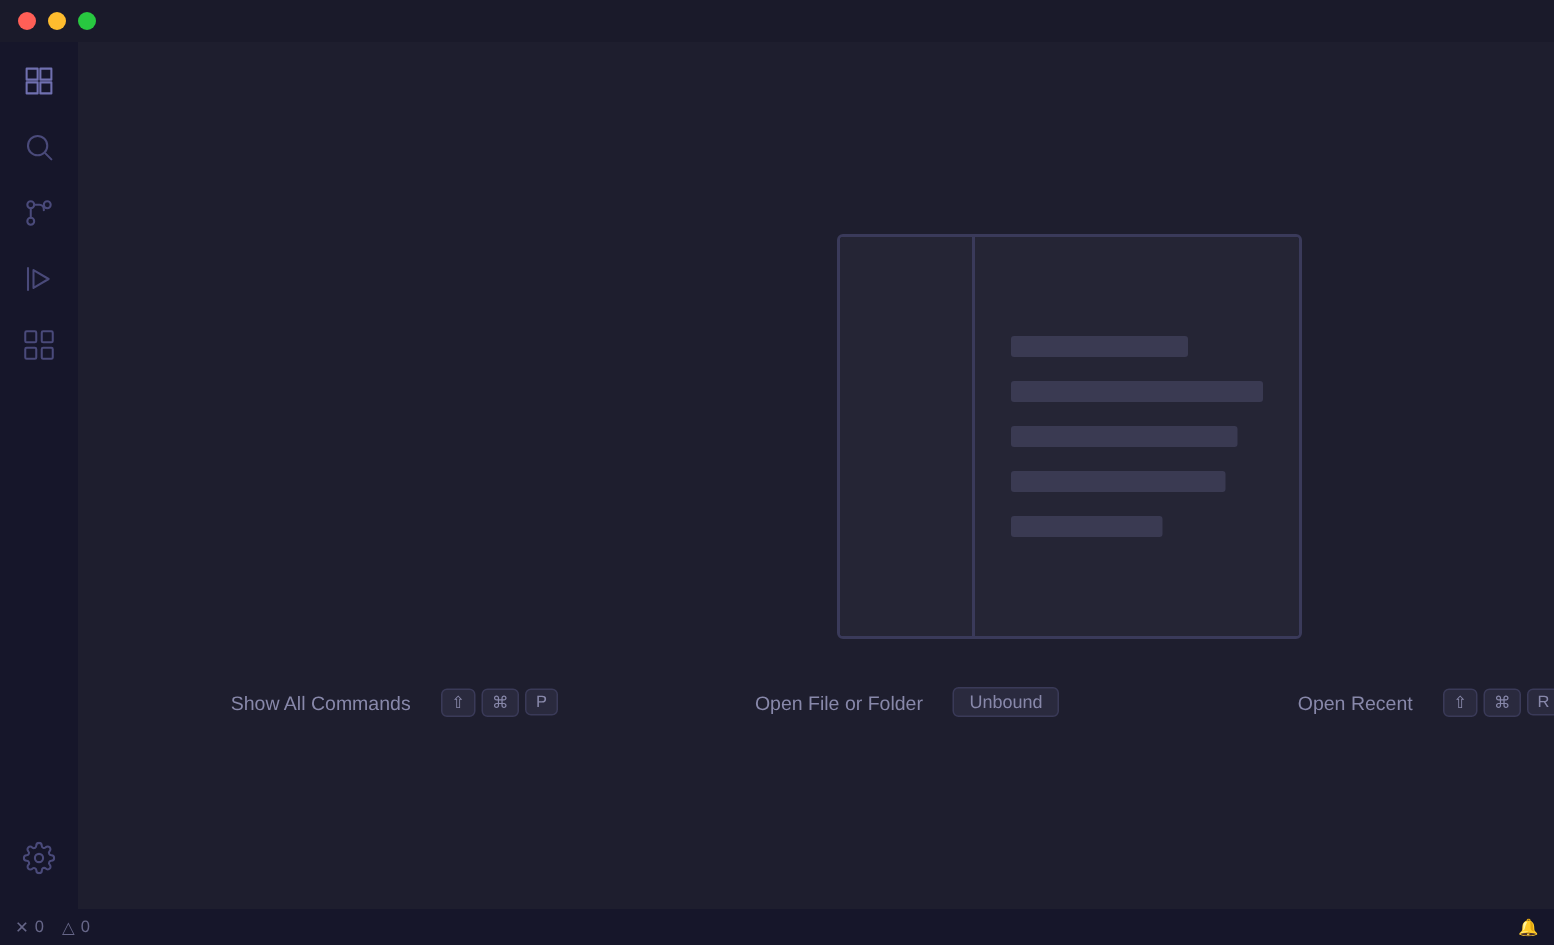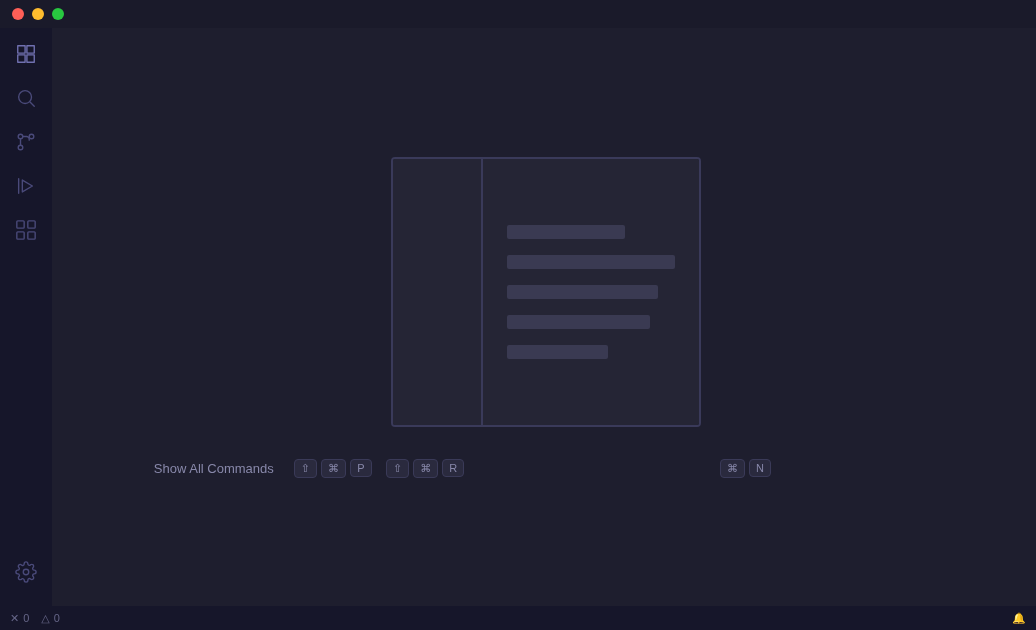--- a/index.html
+++ b/index.html
@@ -320,22 +320,29 @@
 
       <div class="shortcut-row">
         <span class="shortcut-label">Show All Commands</span>
         <div class="shortcut-keys">
           <span class="key-badge">⇧</span>
           <span class="key-badge">⌘</span>
           <span class="key-badge">P</span>
         </div>
       </div>
 
-
       <div class="shortcut-row">
+        <span class="shortcut-label">Open File or Folder</span>
+        <div class="shortcut-keys">
+          <span class="key-badge unbound">Unbound</span>
+        </div>
+      </div>
+
+      <div class="shortcut-row">
+        <span class="shortcut-label">Open Recent</span>
         <div class="shortcut-keys">
           <span class="key-badge">⇧</span>
           <span class="key-badge">⌘</span>
           <span class="key-badge">R</span>
         </div>
       </div>
 
       <div class="shortcut-row">
         <div class="shortcut-keys">
           <span class="key-badge">⌘</span>

